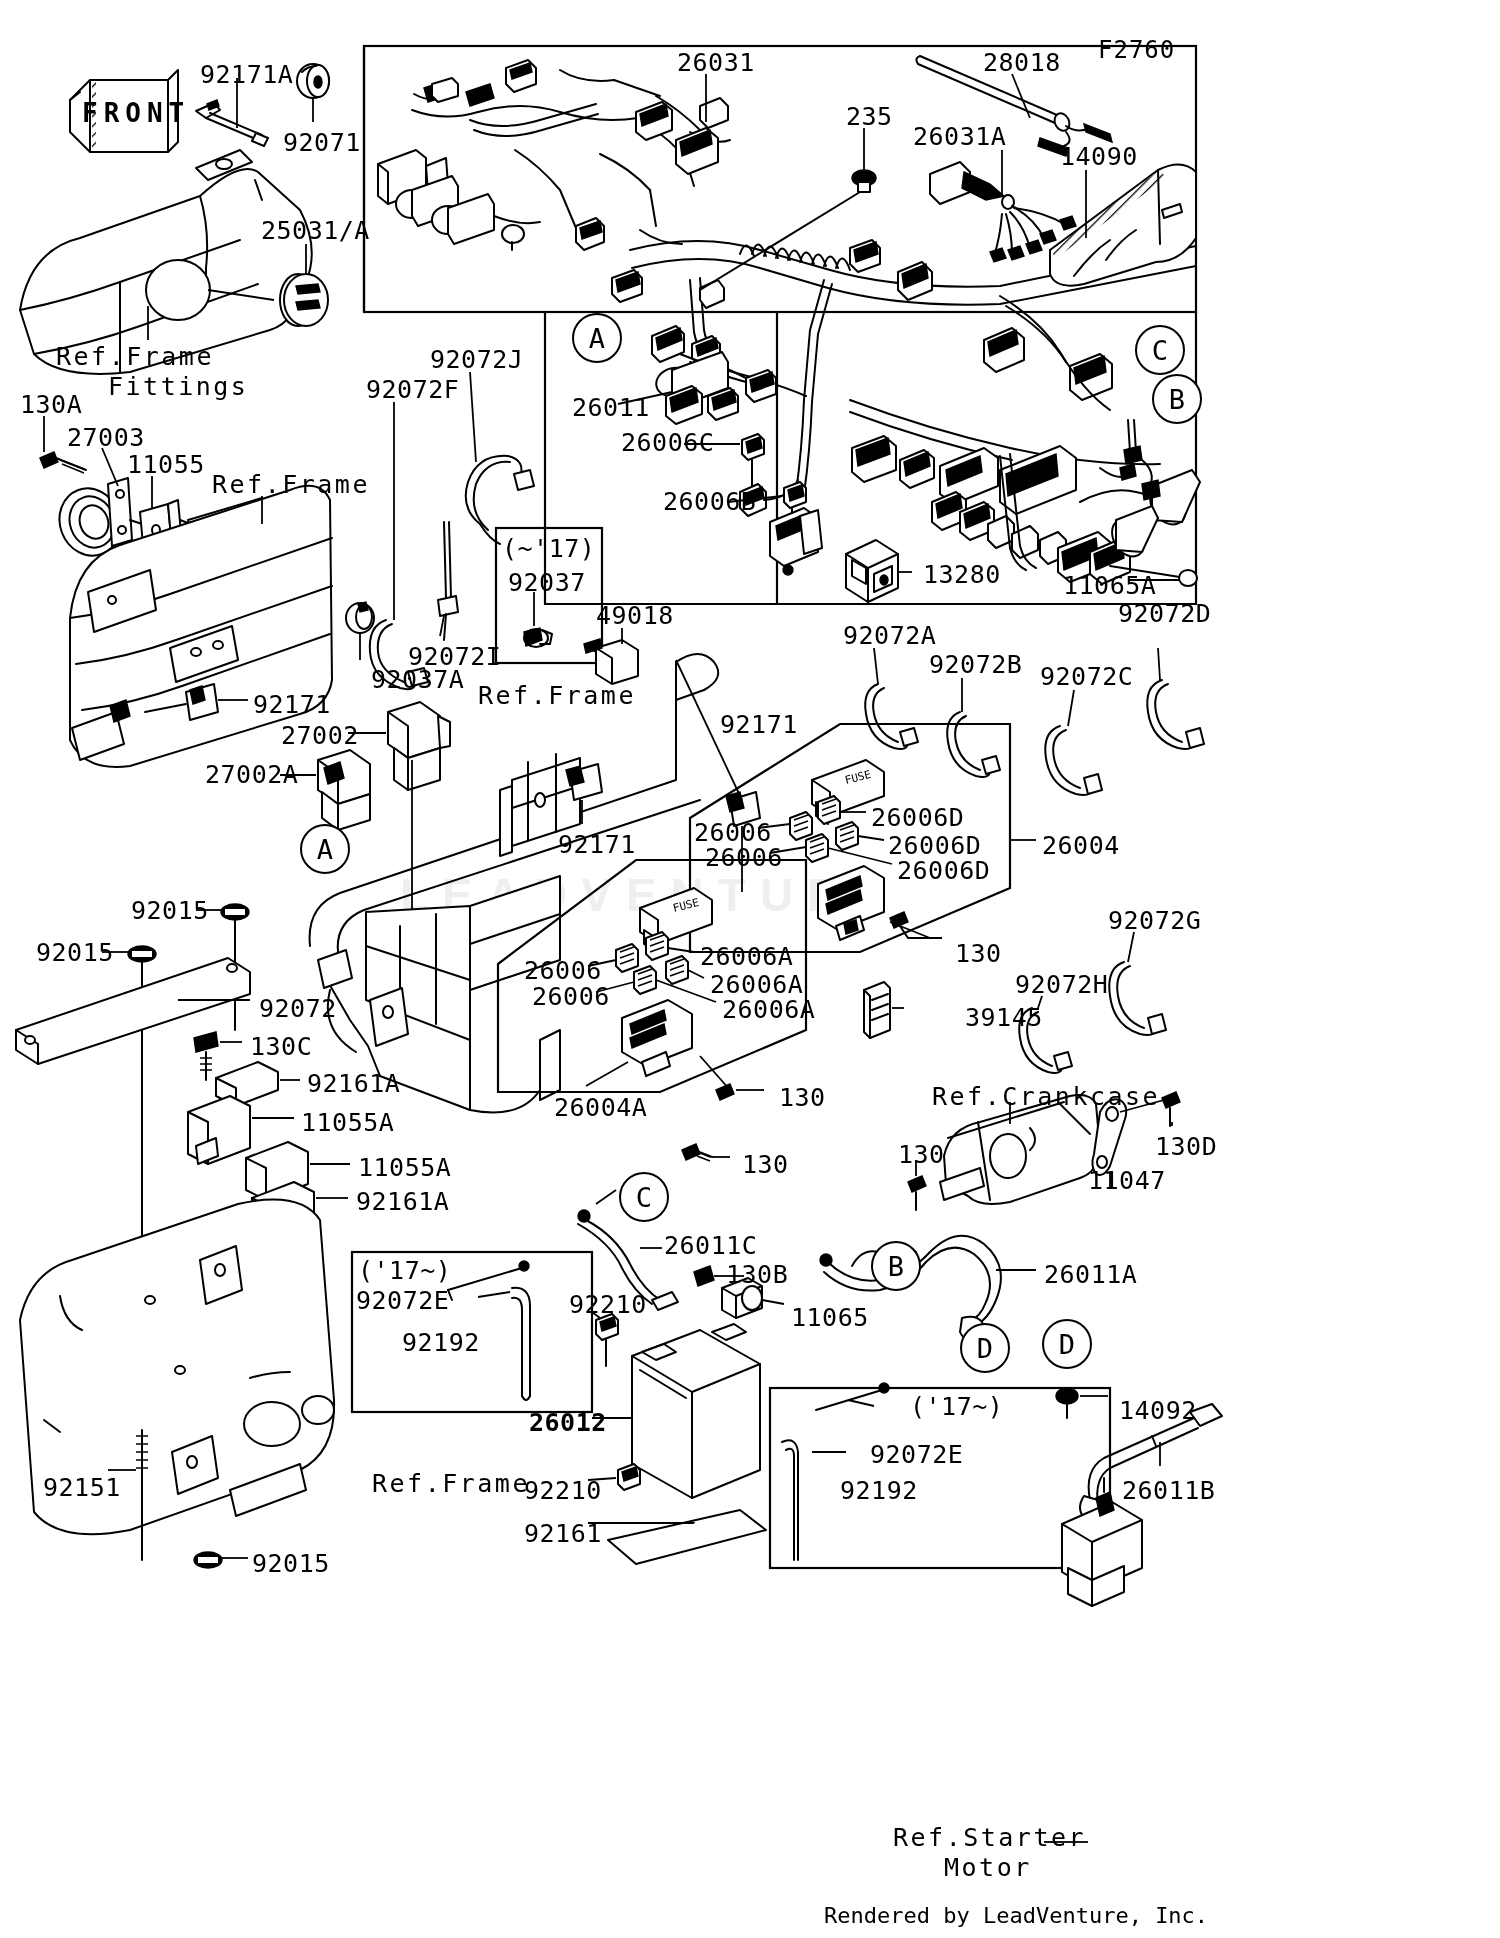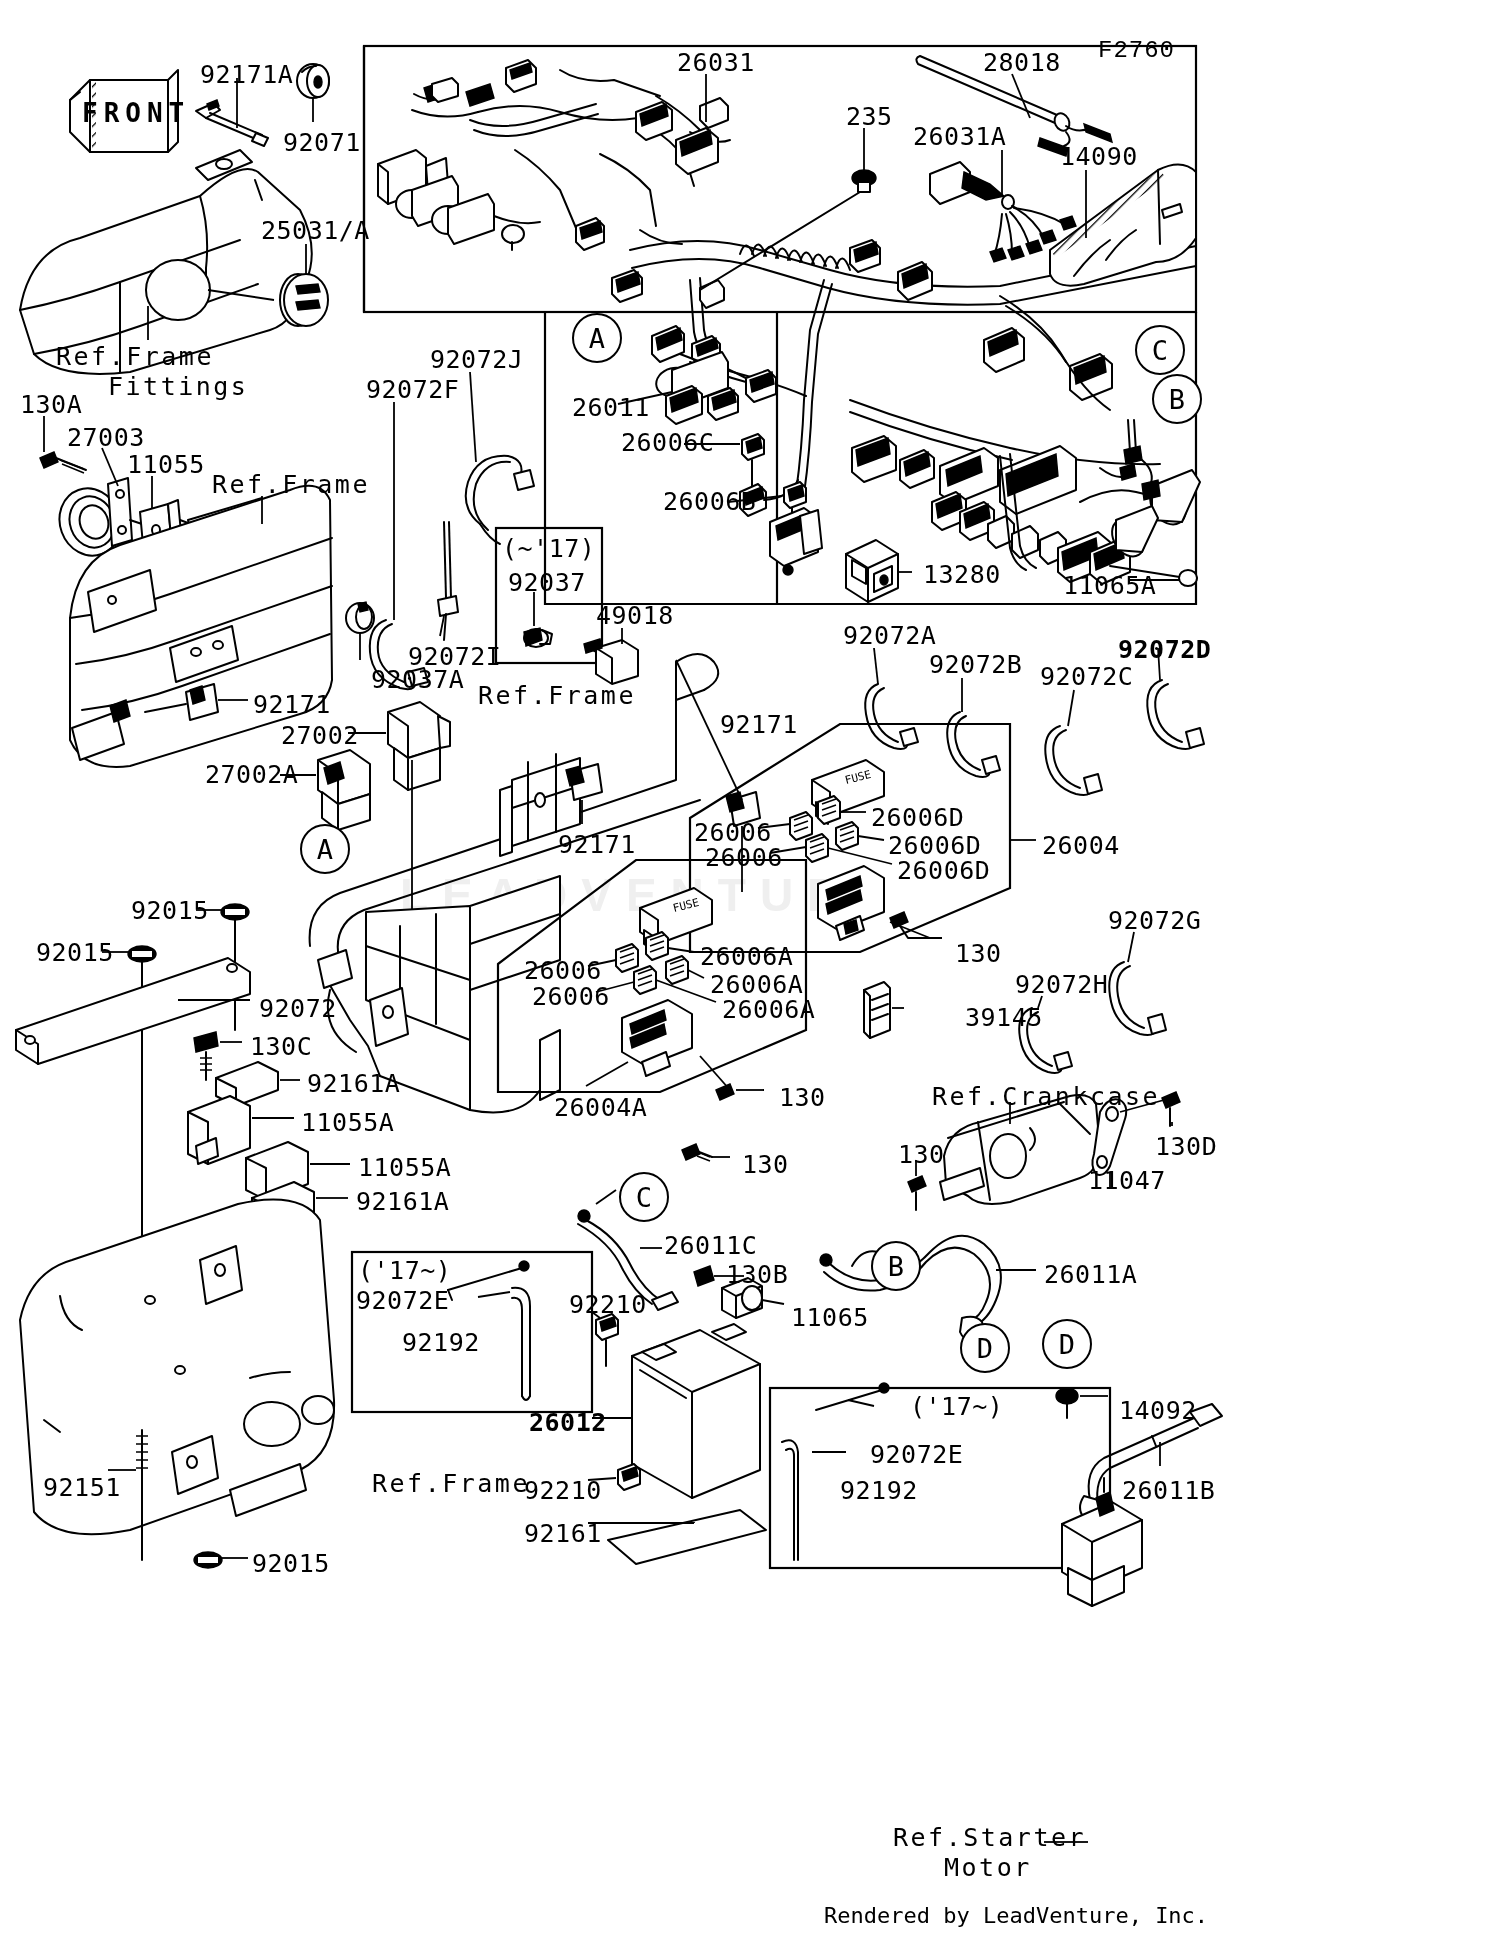--- a/index.html
+++ b/index.html
@@ -8,21 +8,21 @@
     font-family:"DejaVu Sans Mono","Liberation Mono",monospace;
     color:#000;overflow:hidden;
   }
   #art{position:absolute;left:0;top:0;width:1500px;height:1938px;}
   .lbl{
     position:absolute;white-space:pre;font-family:"DejaVu Sans Mono","Liberation Mono",monospace;
     font-size:25px;letter-spacing:0.5px;color:#000;line-height:1.05;
   }
   .lbl.ref{font-size:25px;letter-spacing:2.5px;}
   .lbl.credit{font-size:22px;letter-spacing:0px;}
-  .lbl.sheetid{font-size:24px;letter-spacing:1px;font-family:Liberation Mono, monospace;}
+  .lbl.sheetid{font-size:24px;letter-spacing:1px;}
   .cc{ 
     position:absolute;width:46px;height:46px;border:2.2px solid #000;border-radius:50%;
     display:flex;align-items:center;justify-content:center;
     font-family:"DejaVu Sans Mono","Liberation Mono",monospace;font-size:27px;background:#fff;
   }
   .wm{
     position:absolute;color:#efefef;font-family:"Liberation Sans",sans-serif;
     font-weight:bold;letter-spacing:14px;font-size:46px;user-select:none;
   }
 </style>
@@ -853,21 +853,21 @@
   <div class="lbl" style="left:663px;top:489px;">26006B</div>
   <div class="lbl" style="left:923px;top:562px;">13280</div>
   <div class="lbl" style="left:1063px;top:573px;">11065A</div>
   <div class="lbl" style="left:327px;top:667px;margin-left:44px;">92037A</div>
   <div class="lbl" style="left:408px;top:644px;">92072I</div>
   <div class="lbl" style="left:596px;top:603px;">49018</div>
   <div class="lbl" style="left:720px;top:712px;">92171</div>
   <div class="lbl" style="left:843px;top:623px;">92072A</div>
   <div class="lbl" style="left:929px;top:652px;">92072B</div>
   <div class="lbl" style="left:1040px;top:664px;">92072C</div>
-  <div class="lbl" style="left:1118px;top:637px;font-weight:bold;">92072D</div>
+  <div class="lbl" style="left:1118px;top:601px;">92072D</div>
   <div class="lbl" style="left:253px;top:692px;">92171</div>
   <div class="lbl" style="left:281px;top:723px;">27002</div>
   <div class="lbl" style="left:205px;top:762px;">27002A</div>
   <div class="lbl" style="left:558px;top:832px;">92171</div>
   <div class="lbl" style="left:694px;top:820px;">26006</div>
   <div class="lbl" style="left:871px;top:805px;">26006D</div>
   <div class="lbl" style="left:705px;top:845px;">26006</div>
   <div class="lbl" style="left:888px;top:833px;">26006D</div>
   <div class="lbl" style="left:897px;top:858px;">26006D</div>
   <div class="lbl" style="left:1042px;top:833px;">26004</div>

